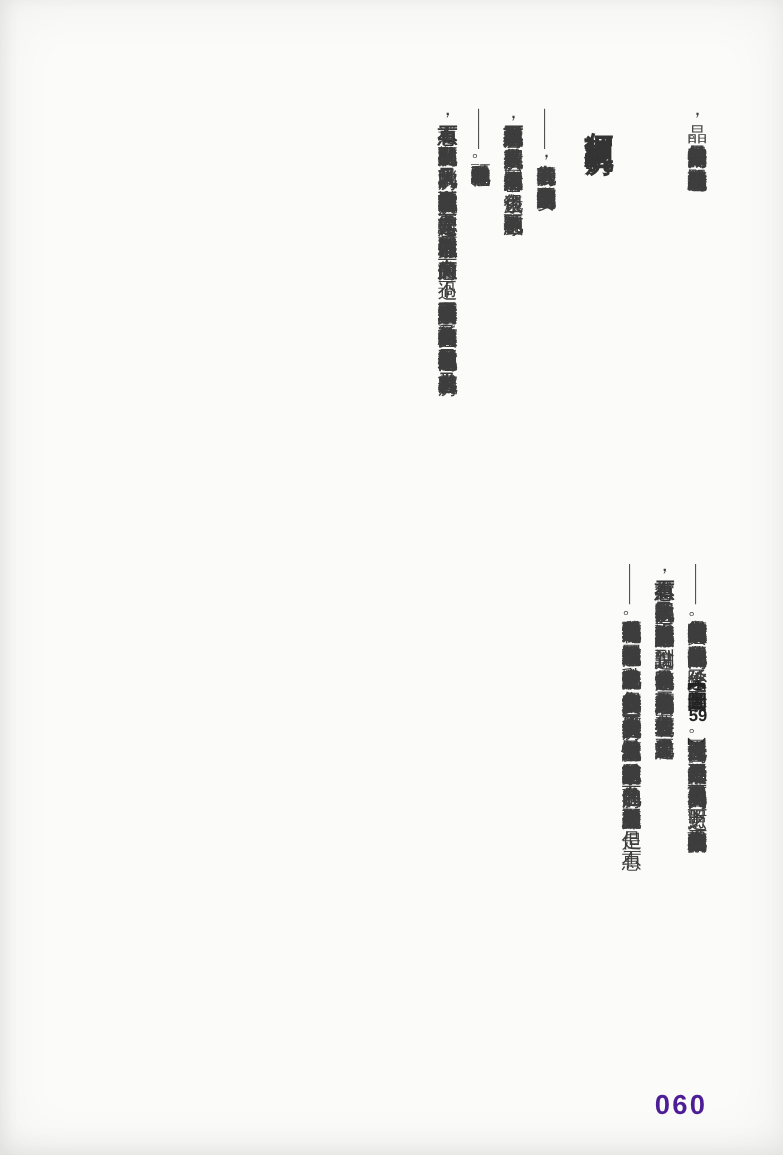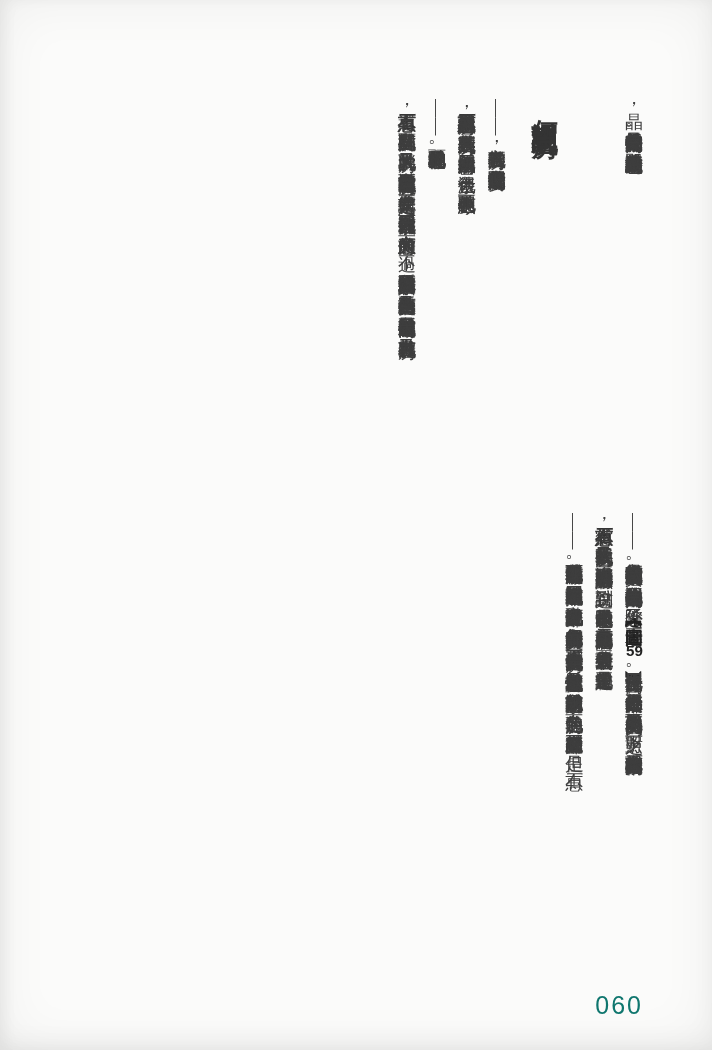--- a/index.html
+++ b/index.html
@@ -62,24 +62,24 @@
   }
   .fig-num-tail {
     text-combine-upright: all;
     font-size: 0.85em;
   }
   .page-number {
     position: absolute;
     right: 69px;
     bottom: 30px;
     font-family: "Liberation Sans", "DejaVu Sans", sans-serif;
-    font-weight: 400;
+    font-weight: 700;
     font-size: 25px;
     letter-spacing: 2px;
-    color: #0f766e;
+    color: #4c1d95;
   }
 </style>
 </head>
 <body>
 
 <div class="page">
 
   <div class="band band-top">
     <p>晶，但最具特徵的部分的確是高光和光影效果。即使說是美少女繪畫界的維梅爾也不為過。</p>
 

